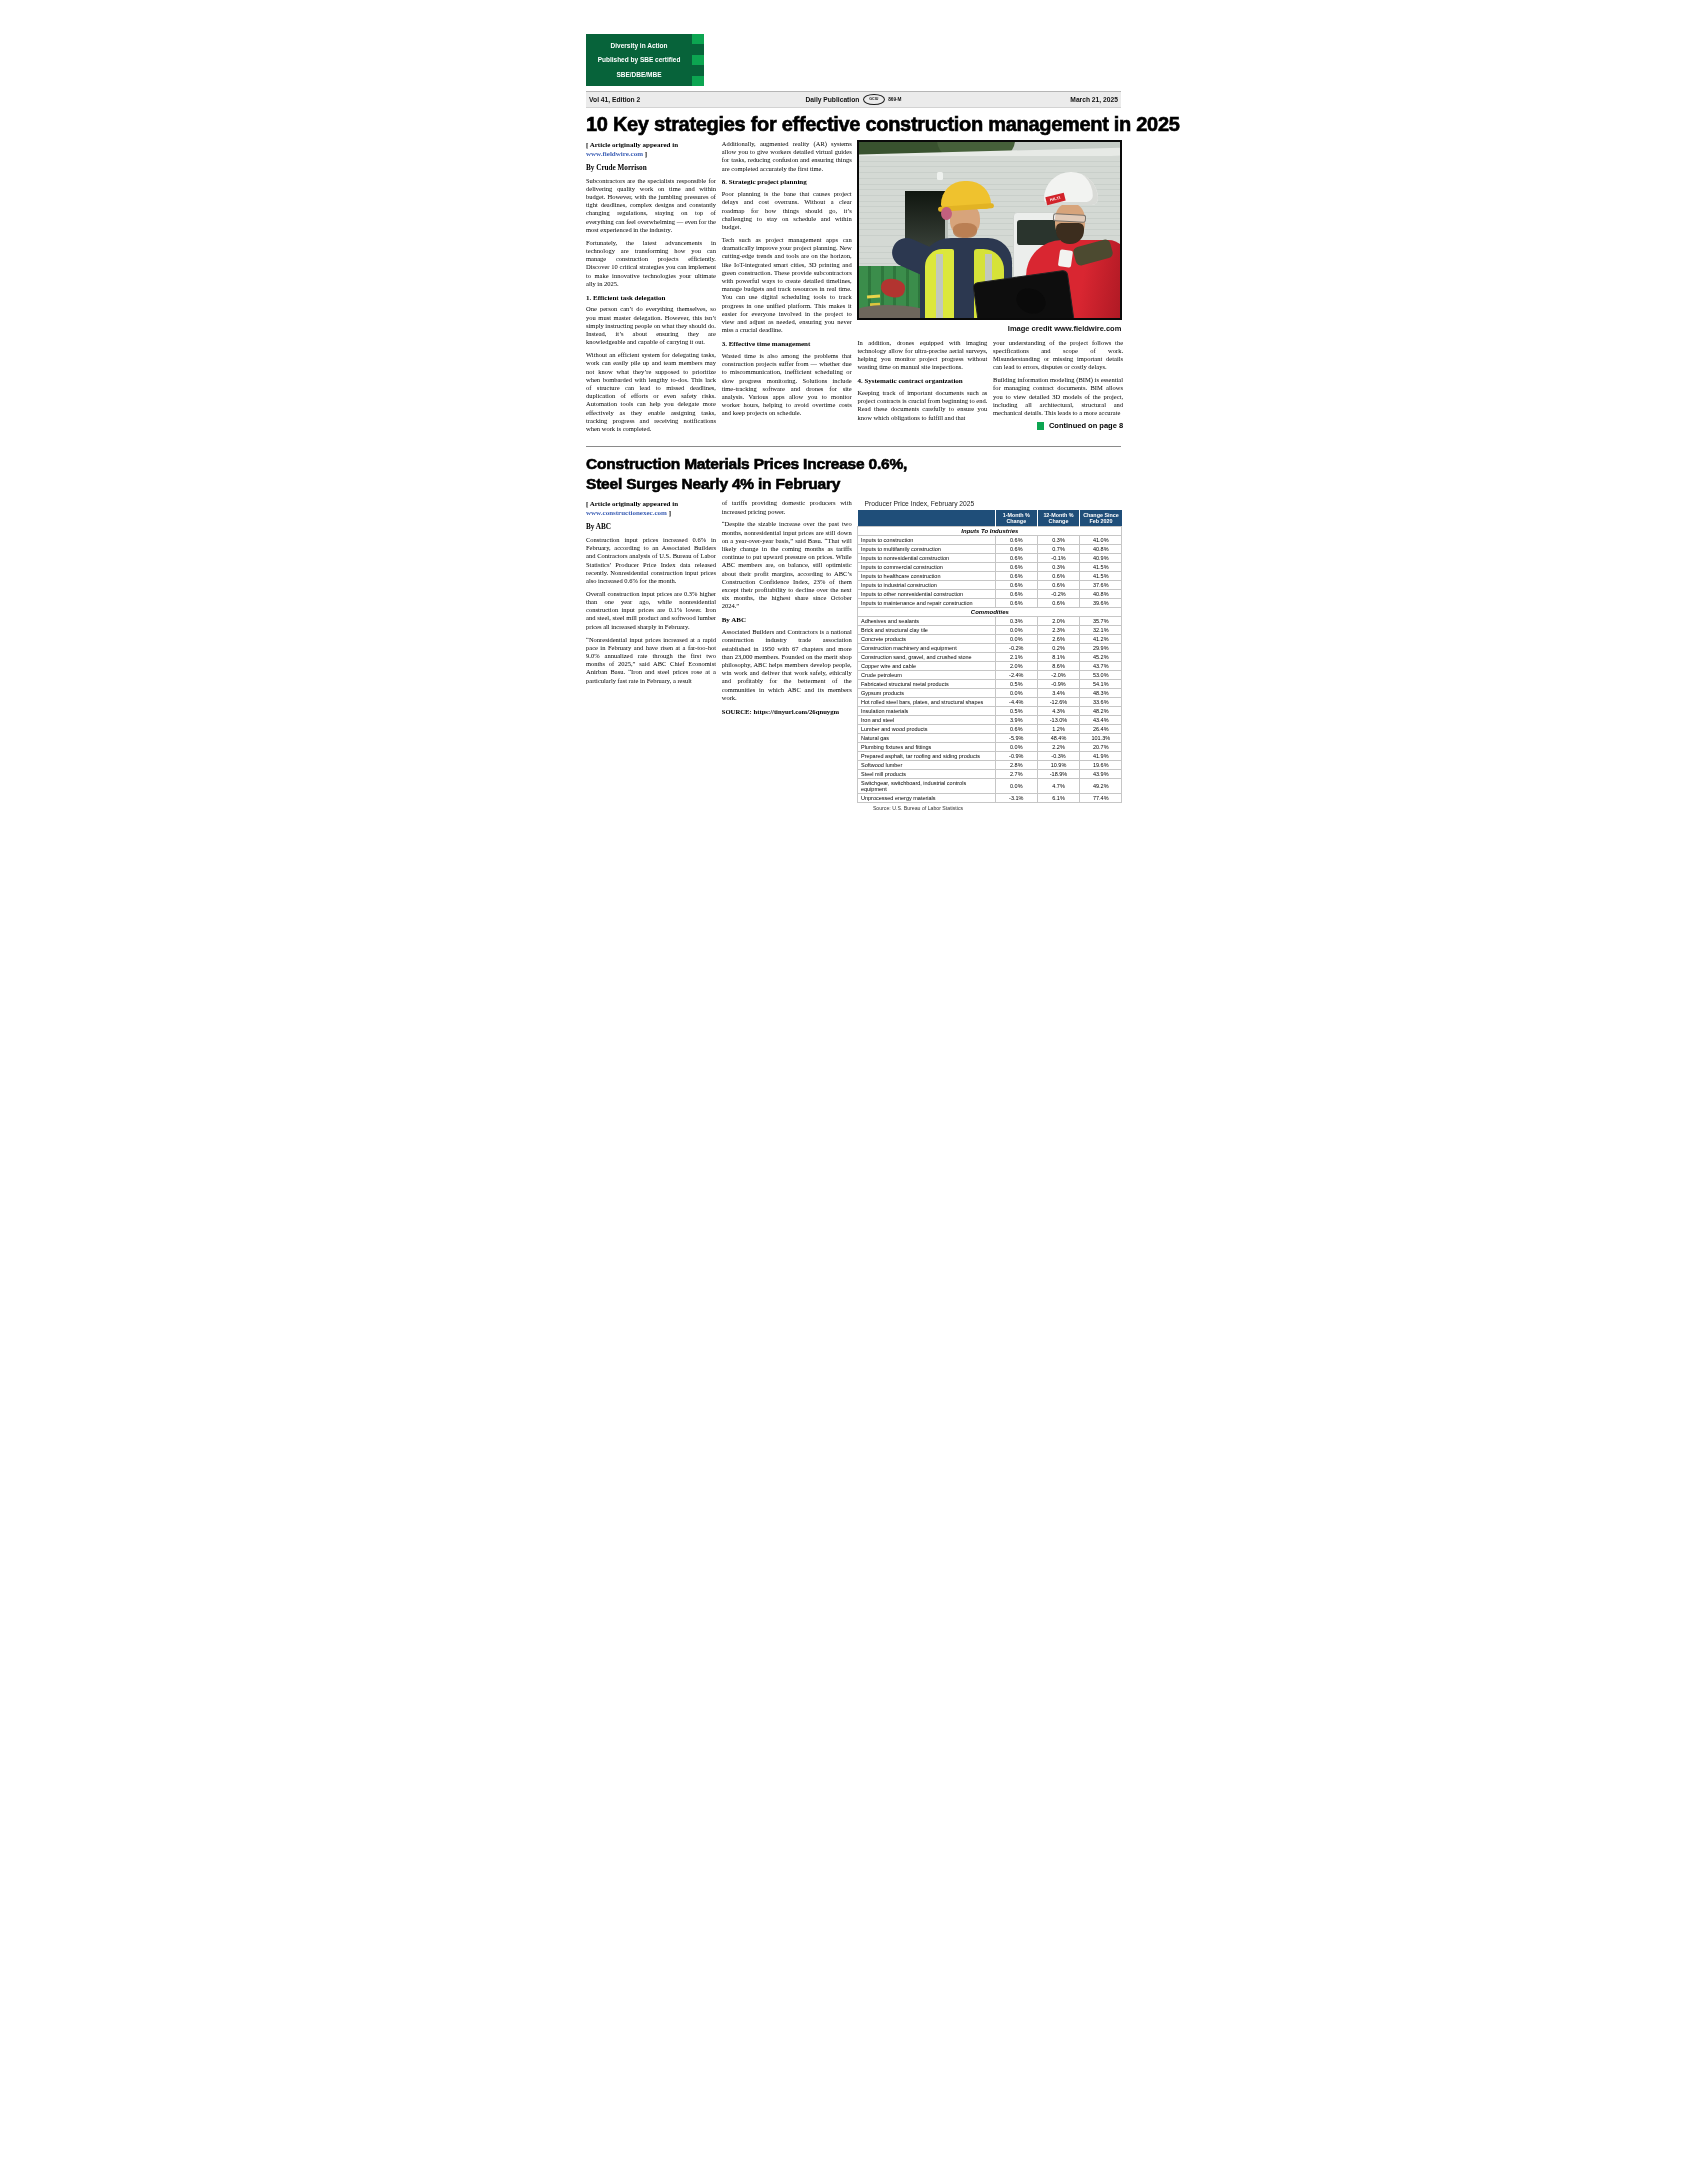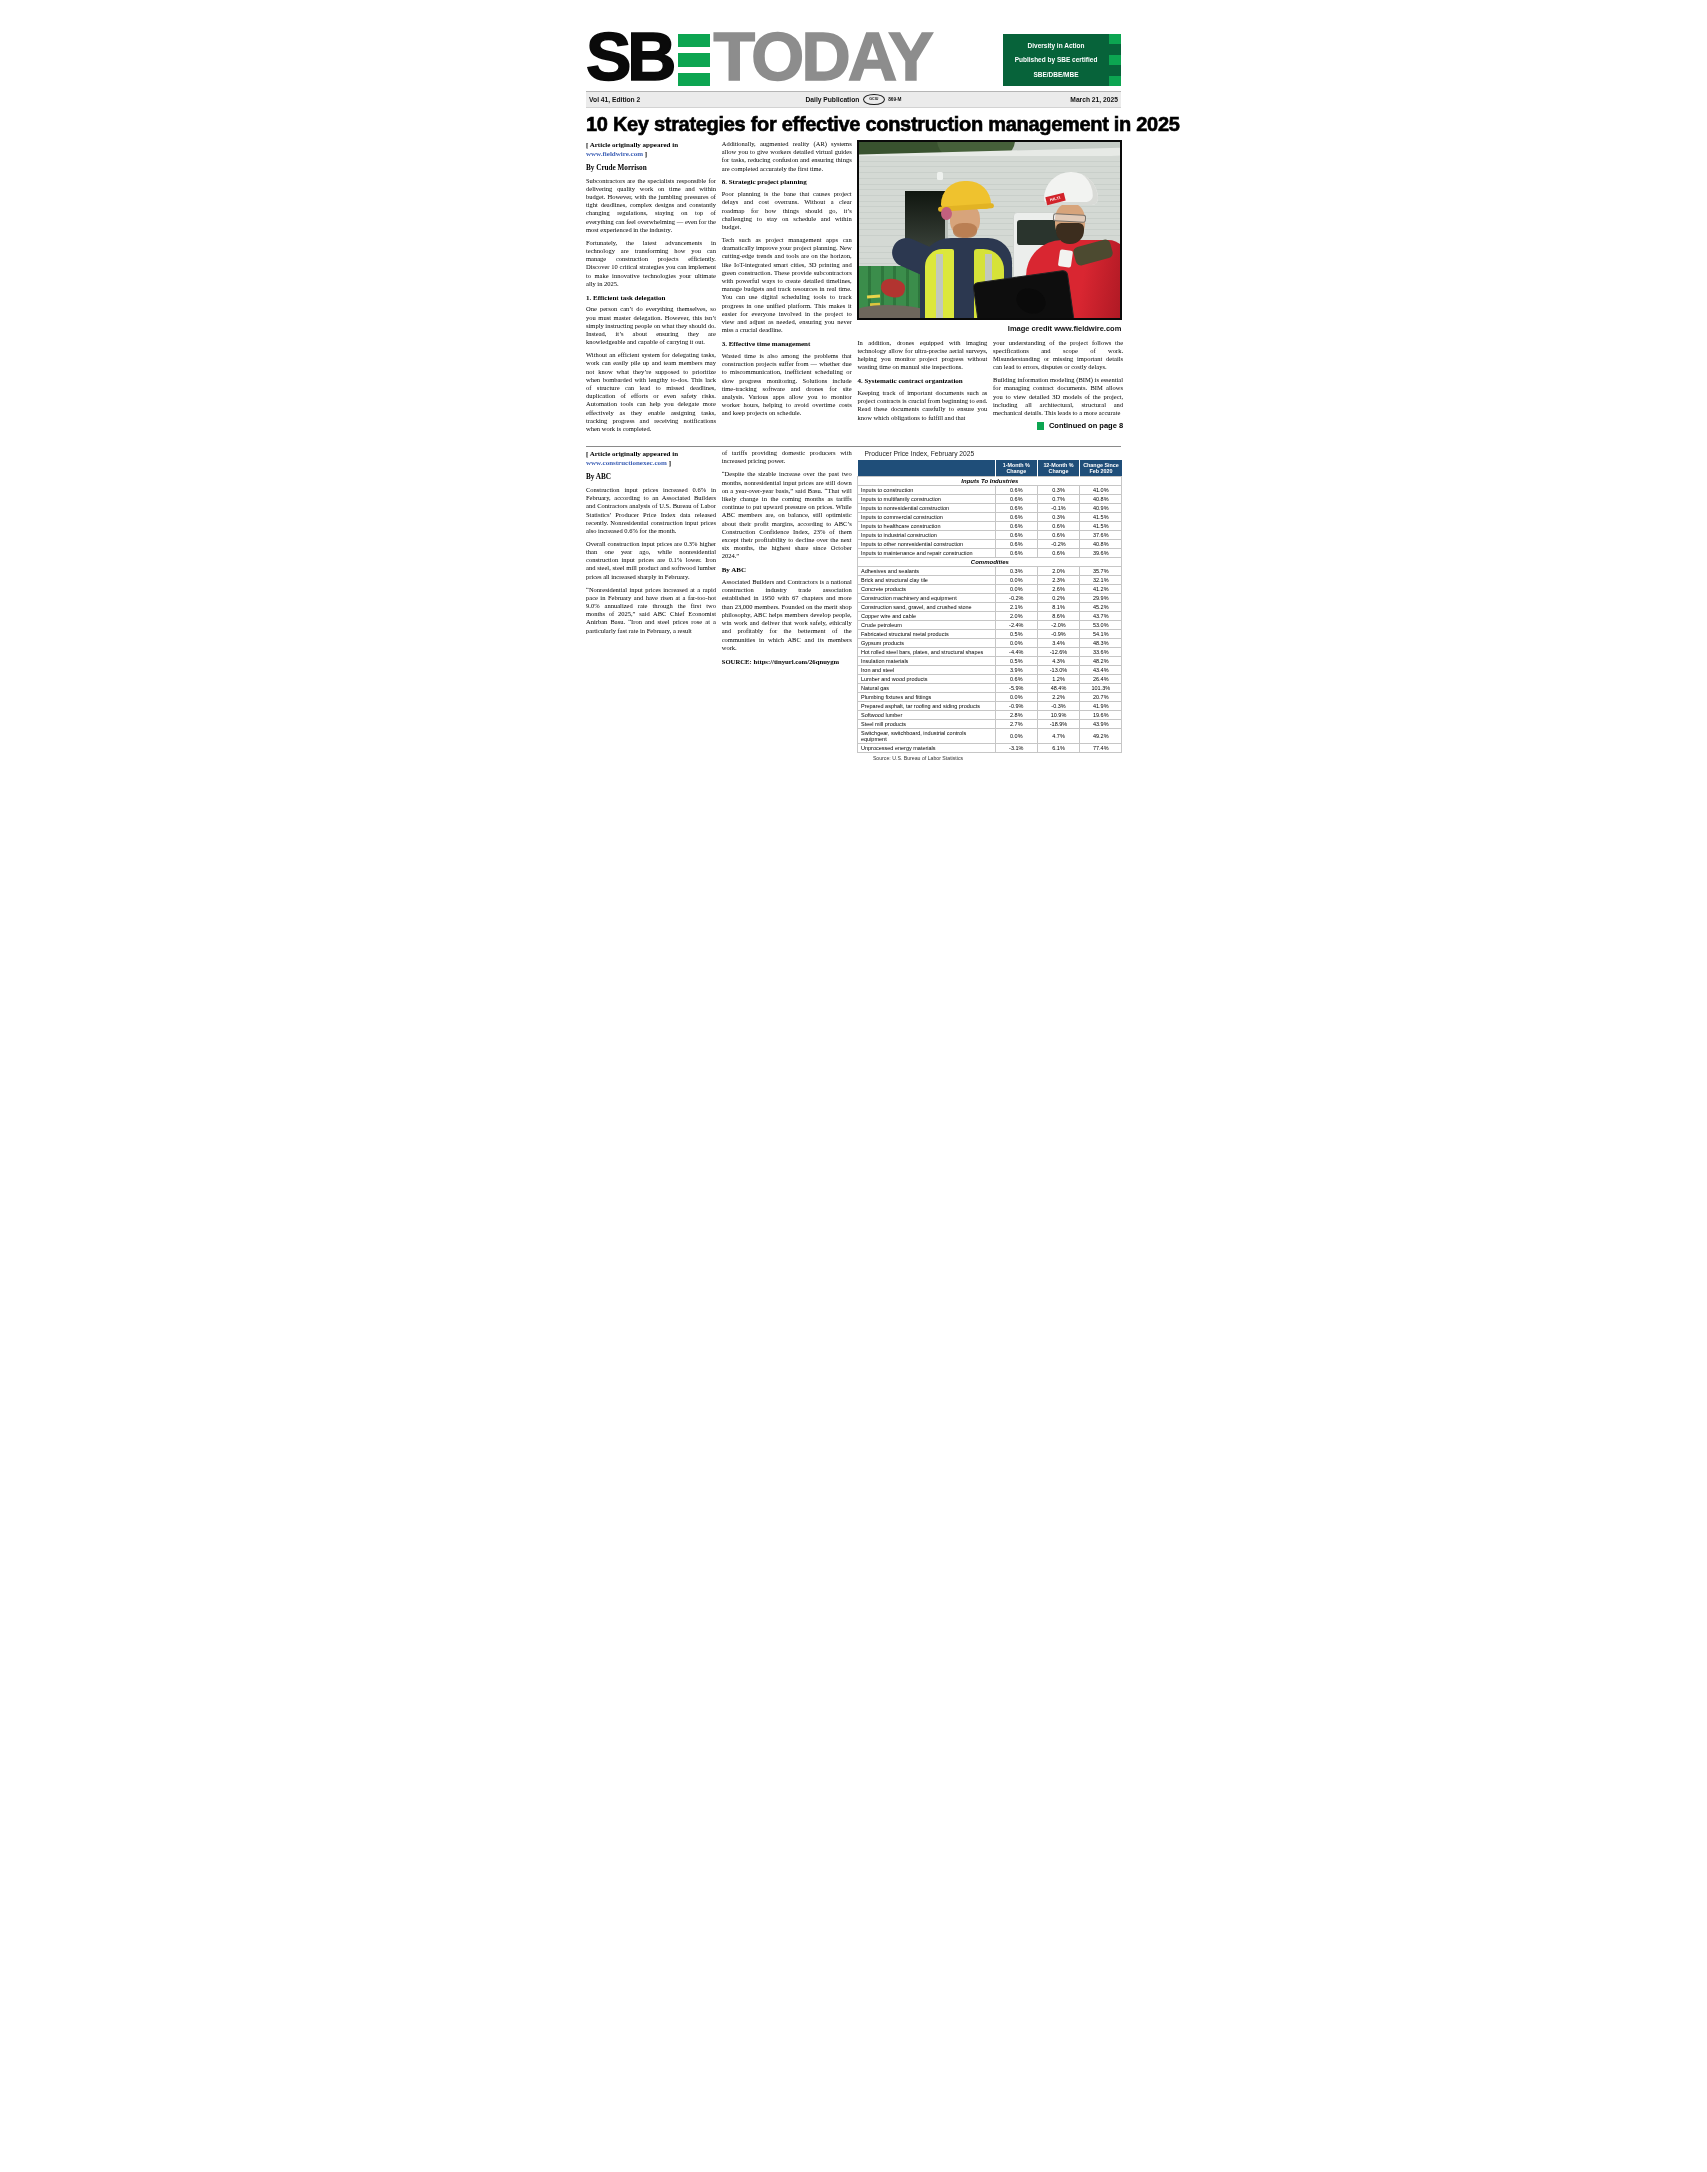--- a/index.html
+++ b/index.html
@@ -117,29 +117,20 @@
   table.ppi td.num{text-align:center;width:16%;}
   table.ppi td.sec{text-align:center;font-weight:700;font-style:italic;font-size:6px;padding:1px;}
   .ppi-source{font-family:"Liberation Sans",sans-serif;font-size:5.2px;color:#333;margin:1.6px 0 0 15.5px;}
 </style>
 </head>
 <body>
 
 <div class="page">
 
   <div class="masthead">
-    <div class="logo-row">
-      <span class="logo-big logo-sb">SB</span>
-      <div class="logo-e">
-        <div class="bar" style="background:#0CA551"></div>
-        <div class="bar" style="background:#0CA551"></div>
-        <div class="bar" style="background:#0CA551"></div>
-      </div>
-      <span class="logo-big logo-today">TODAY</span>
-    </div>
     <div class="badge-wrap">
       <div class="badge" style="background:#07633A">
         <span>Diversity in Action</span>
         <span>Published by SBE certified</span>
         <span>SBE/DBE/MBE</span>
       </div>
       <div class="badge-strip">
         <div style="background:#0CA551"></div>
         <div style="background:#07633A"></div>
         <div style="background:#0CA551"></div>
@@ -239,20 +230,24 @@
             <span class="sq" style="background:#0CA551"></span>
             <span>Continued on page 8</span>
           </div>
         </div>
       </div>
     </div>
   </div>
 
   <div class="divider"></div>
 
+  <div class="h2">
+    <div>Construction Materials Prices Increase 0.6%,</div>
+    <div>Steel Surges Nearly 4% in February</div>
+  </div>
 
   <div class="cols">
     <div class="col">
       <div class="attr">
         <span>[ Article originally appeared in</span><br>
         <a class="link">www.constructionexec.com</a>
         <span>]</span>
       </div>
       <div class="byline">By ABC</div>
       <p>Construction input prices increased 0.6% in February, according to an Associated Builders and Contractors analysis of U.S. Bureau of Labor Statistics’ Producer Price Index data released recently. Nonresidential construction input prices also increased 0.6% for the month.</p>

